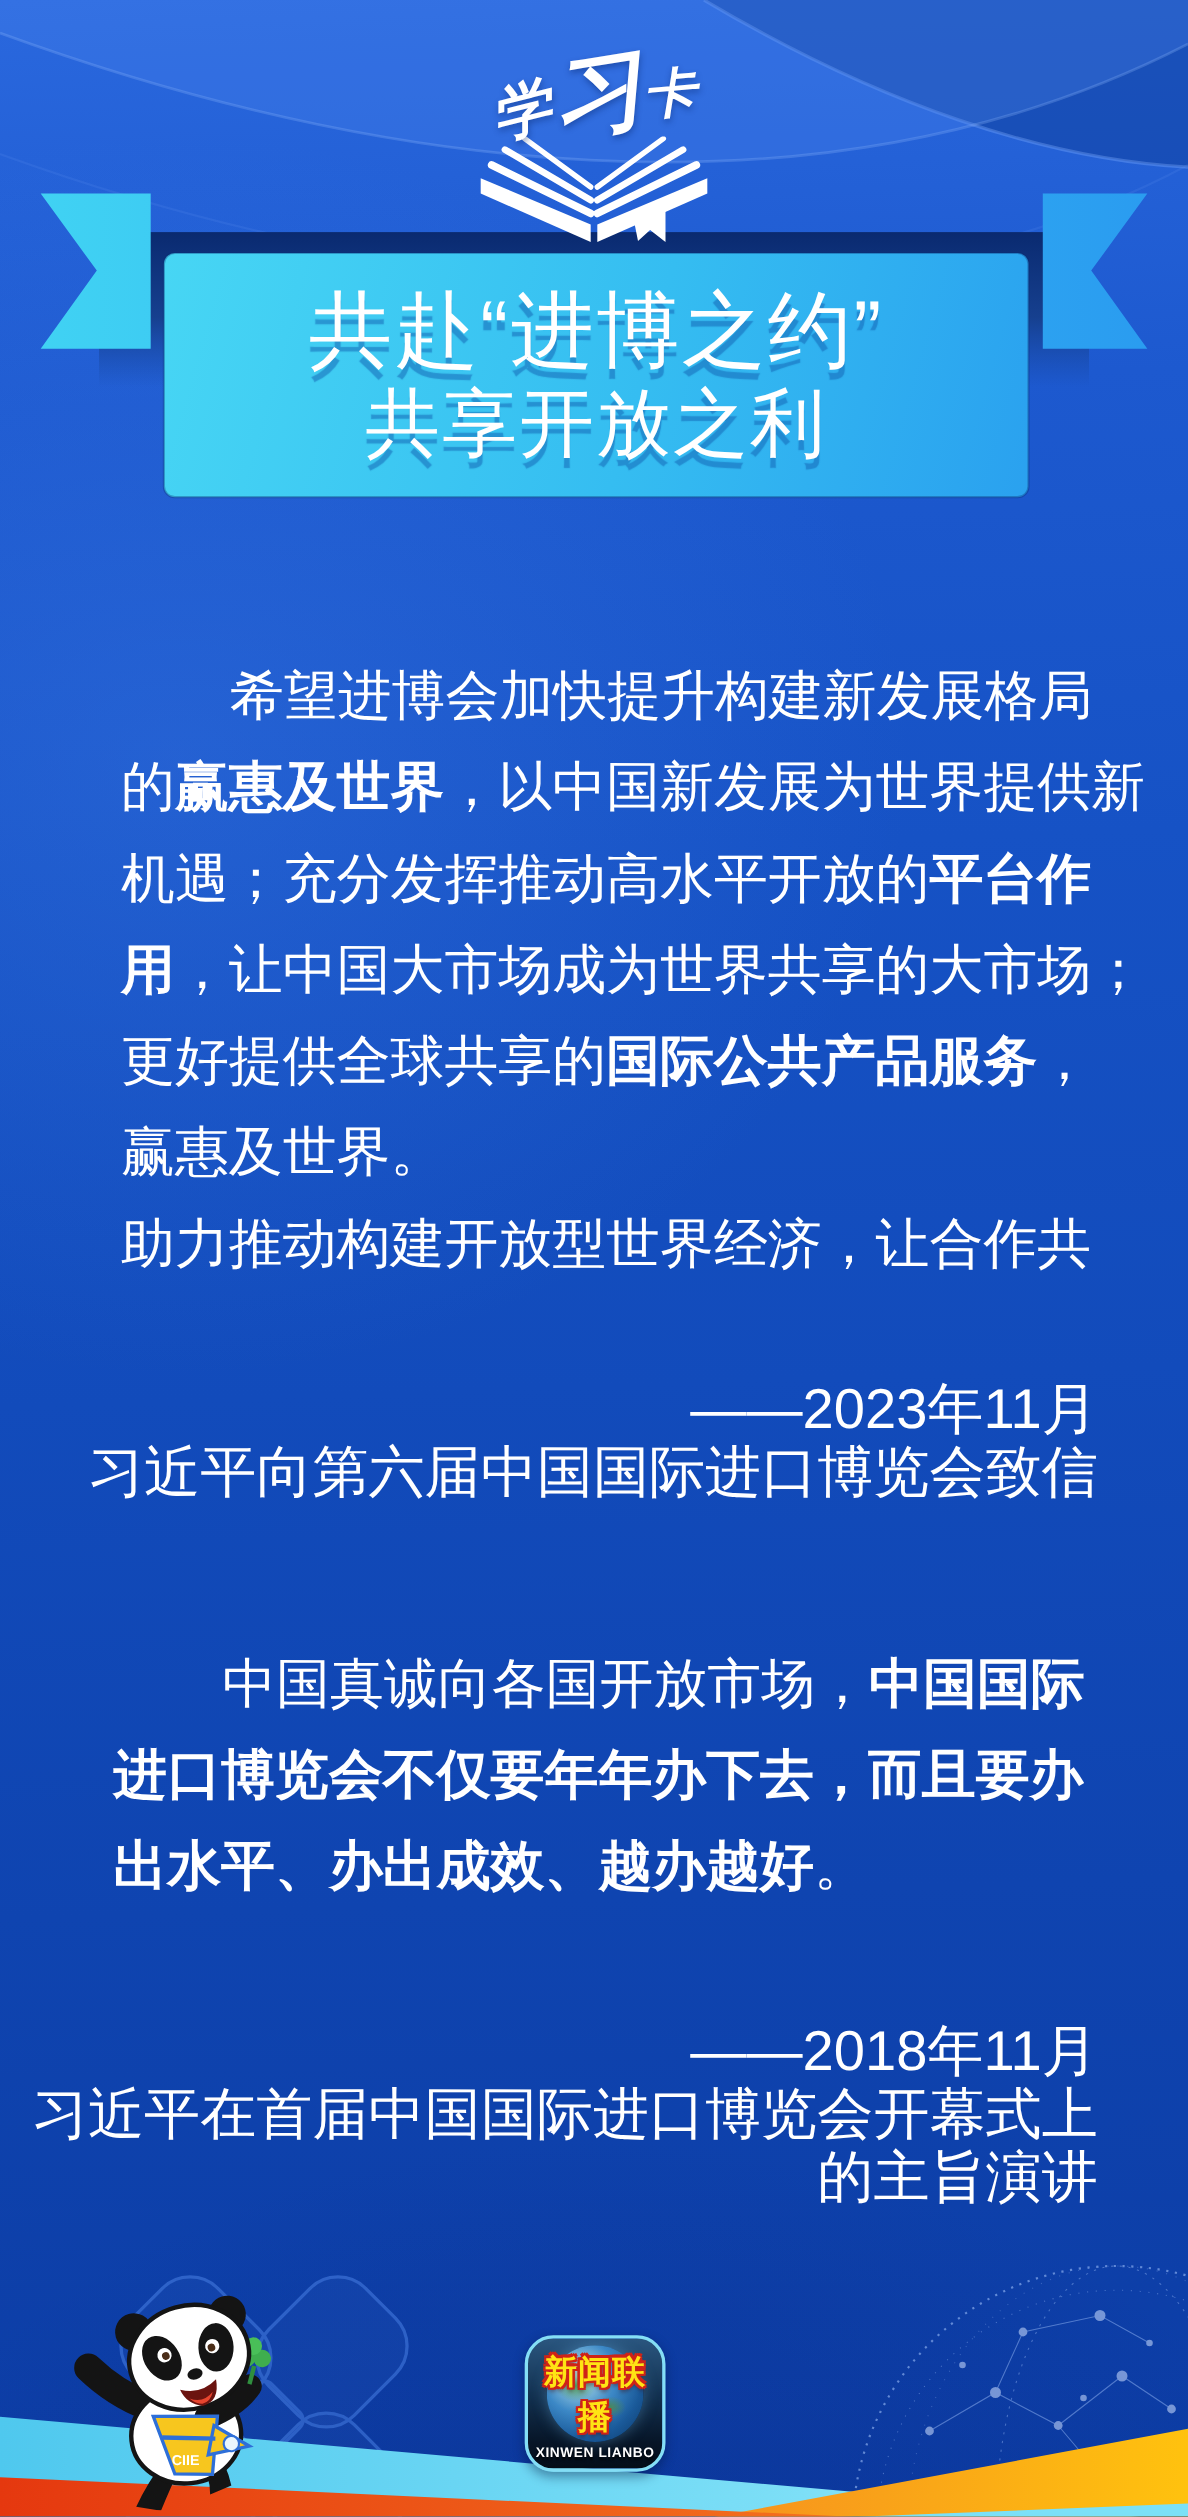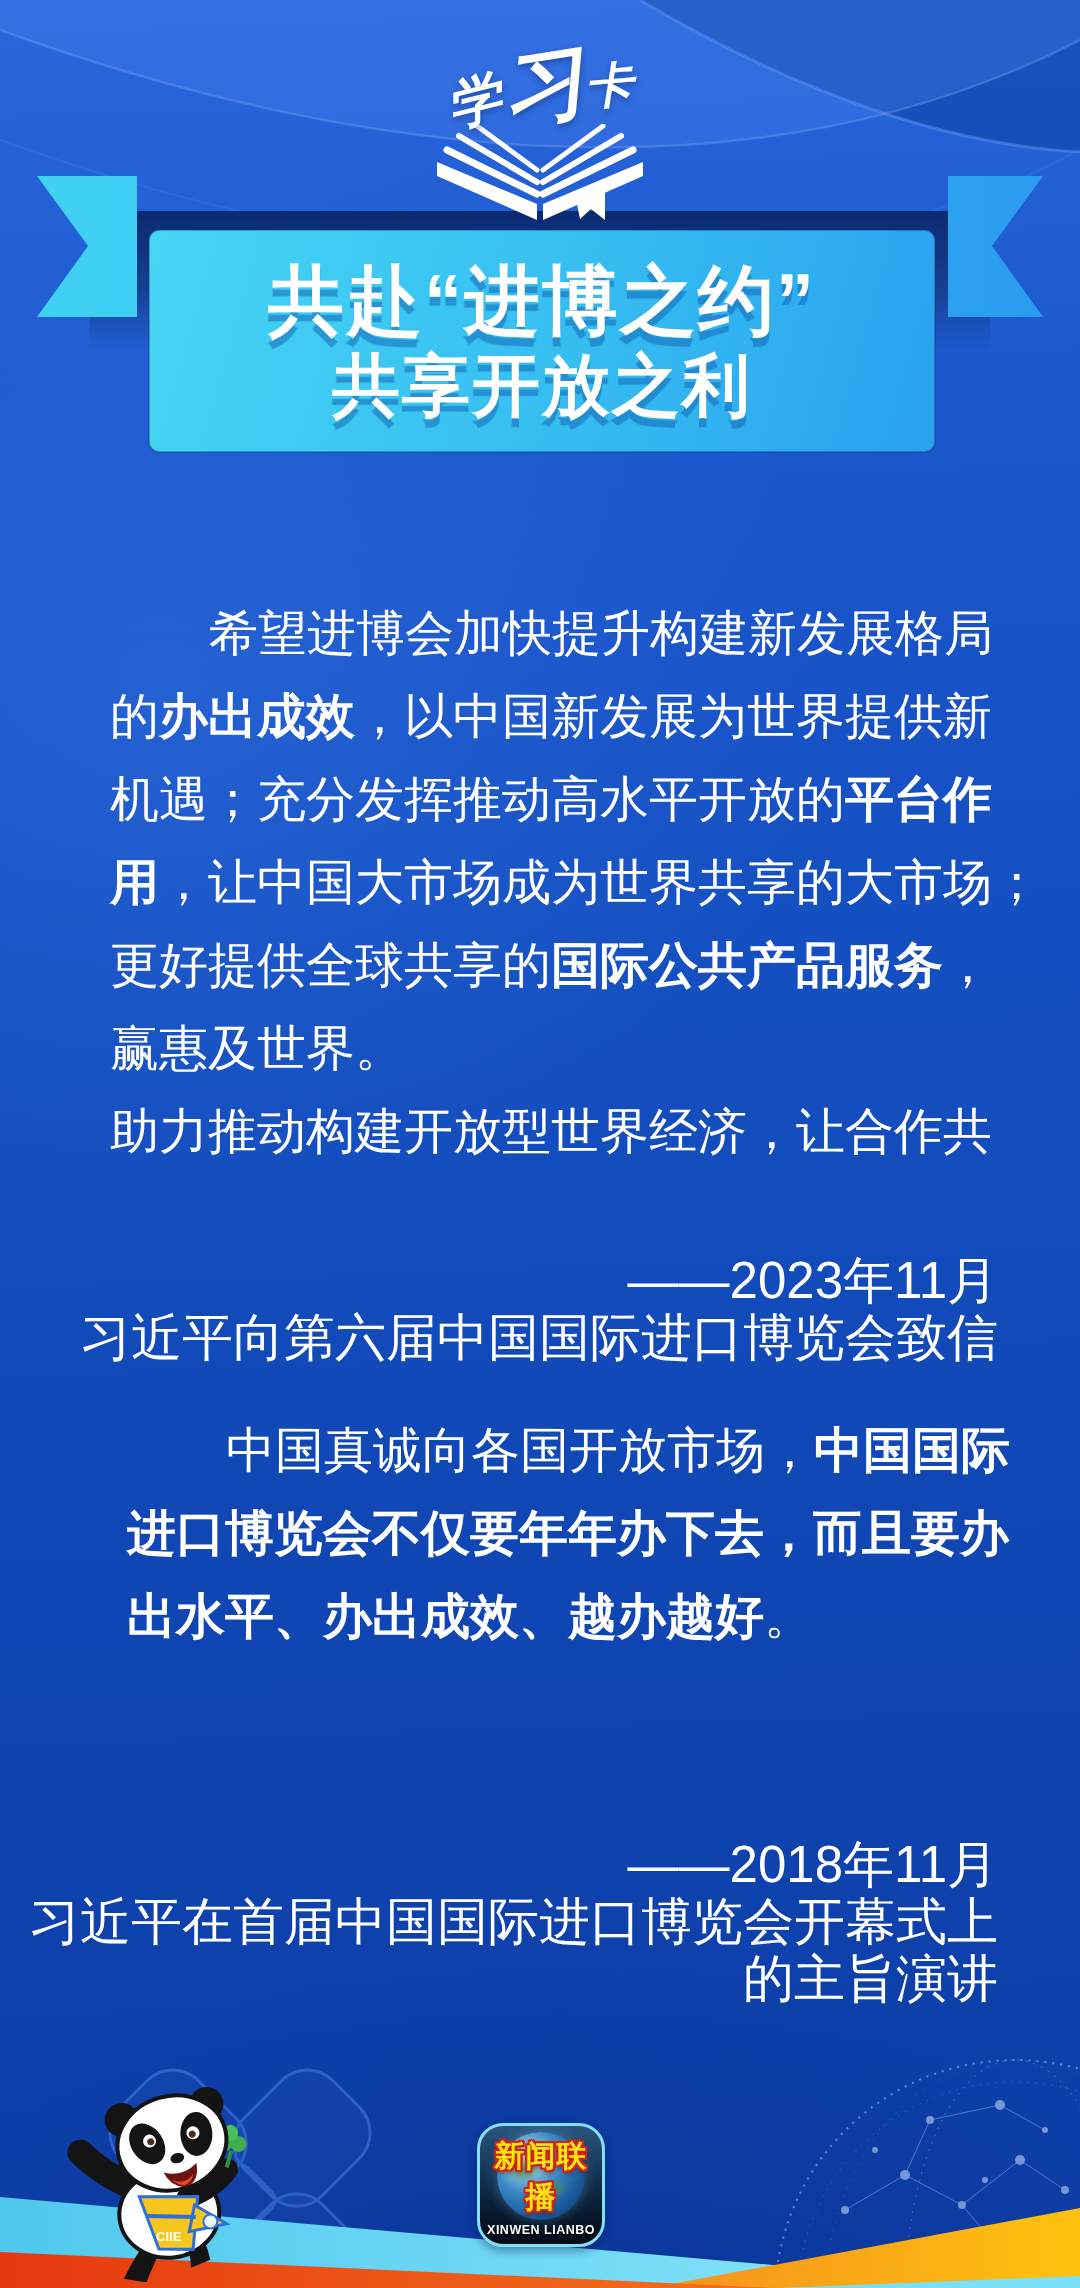--- a/index.html
+++ b/index.html
@@ -20,33 +20,33 @@
   .brand-chars span{display:inline-block;text-shadow:0 3px 6px rgba(8,40,110,.45);}
   .brand-chars span:nth-child(1){font-size:54px;transform:rotate(-14deg) translateY(4px);}
   .brand-chars span:nth-child(2){font-size:82px;transform:rotate(-9deg) translateY(-2px);margin:0 2px;}
   .brand-chars span:nth-child(3){font-size:48px;transform:rotate(-5deg) translateY(-14px);}
   .brand-book{margin:-6px auto 0;}
 
   
   .banner-title{
     left:149px;top:230px;width:786px;height:222px;
     display:flex;flex-direction:column;align-items:center;justify-content:center;gap:12px;
-    color:#fff;font-weight:700;letter-spacing:2px;
+    color:#fff;font-weight:400;letter-spacing:2px;
     text-shadow:0 9px 1px rgba(17,96,178,.5);
     z-index:5;
   }
   .banner-title .l1{font-size:76px;line-height:1;}
   .banner-title .l2{font-size:68px;line-height:1;}
 
   
   .quote{color:#fff;font-size:49px;line-height:83px;font-weight:500;z-index:4;white-space:nowrap;}
   .quote .tline span.b{font-weight:900;}
   .quote .tline:first-child{text-indent:99px;}
   .q1{left:110px;top:592px;}
-  .q2{left:103px;top:1409px;margin-left:24px;}
+  .q2{left:103px;top:1490px;}
 
   .attr{color:#fff;font-size:51px;line-height:57px;font-weight:500;text-align:right;z-index:4;}
   .a1{right:82px;top:1252px;}
   .a2{right:82px;top:1836px;}
 
   
   .news-logo{
     left:477px;top:2123px;width:122px;height:118px;z-index:40;
     border:3px solid #84def5;border-radius:26px;
     background:linear-gradient(180deg,#2a567f 0%,#12304f 45%,#071527 80%,#040d18 100%);
@@ -129,21 +129,21 @@
     <rect x="149" y="230" width="786" height="222" rx="10" fill="url(#gPanel)" stroke="rgba(10,45,115,0.35)" stroke-width="2"></rect>
   </svg>
 
   <div class="abs banner-title">
     <div class="l1">共赴“进博之约”</div>
     <div class="l2">共享开放之利</div>
   </div>
 
   <div class="abs quote q1">
       <div class="tline"><span>希望进博会加快提升构建新发展格局</span></div>
-      <div class="tline"><span>的</span><span class="b">办出成效</span><span>，以中国新发展为世界提供新</span></div>
+      <div class="tline"><span>的</span><span class="b">赢惠及世界</span><span>，以中国新发展为世界提供新</span></div>
       <div class="tline"><span>机遇；充分发挥推动高水平开放的</span><span class="b">平台作</span></div>
       <div class="tline"><span class="b">用</span><span>，让中国大市场成为世界共享的大市场；</span></div>
       <div class="tline"><span>更好提供全球共享的</span><span class="b">国际公共产品服务</span><span>，</span></div>
       <div class="tline"><span>赢惠及世界。</span></div>
       <div class="tline"><span>助力推动构建开放型世界经济，让合作共</span></div>
     </div>
   <div class="abs attr a1">
     <div>——2023年11月</div>
     <div>习近平向第六届中国国际进口博览会致信</div>
   </div>

